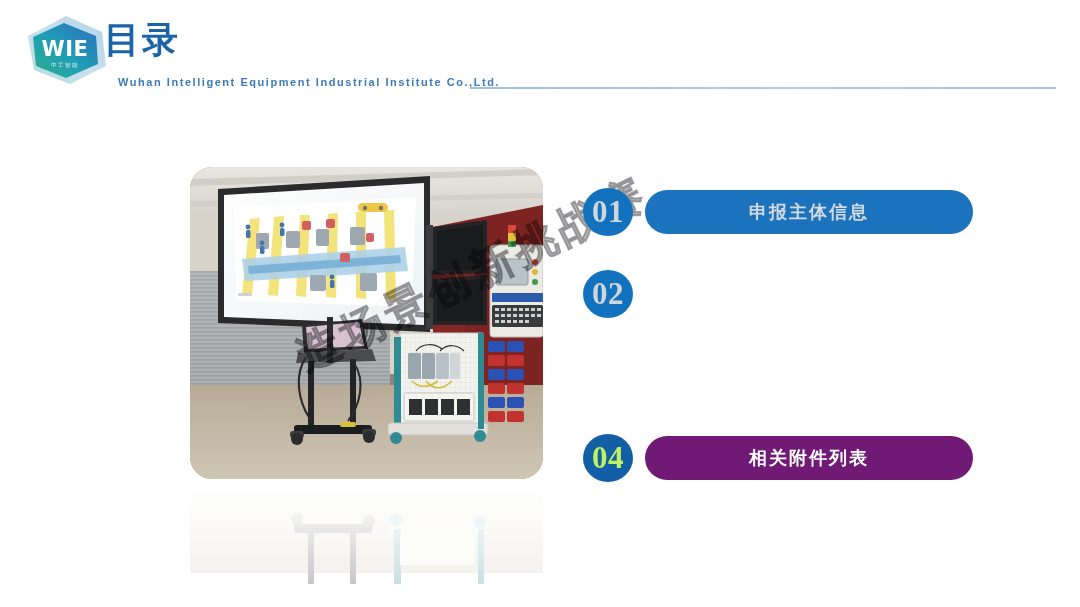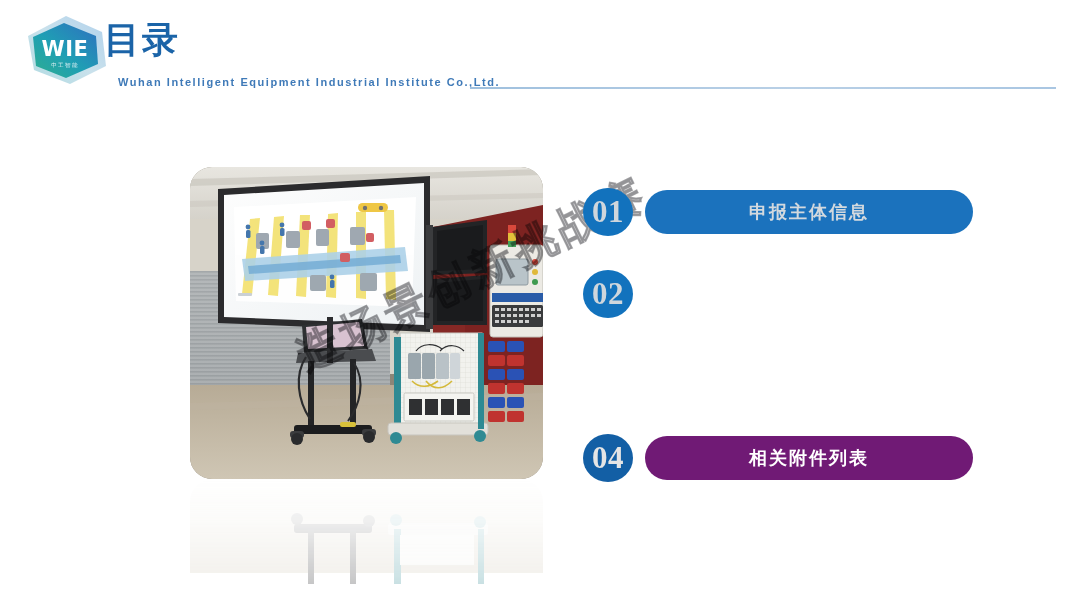--- a/index.html
+++ b/index.html
@@ -139,21 +139,21 @@
     font-size: 31px;
     font-weight: bold;
     letter-spacing: 0.5px;
     display: flex;
     align-items: center;
     justify-content: center;
     font-family: Liberation Serif, serif;
   }
   .toc-item.i3 .toc-num {
     background: #135fa5;
-    color: #e5e5e5;
+    color: #bef264;
   }
 
   .toc-pill {
     margin-left: 12px;
     flex: 1 1 auto;
     height: 44px;
     border-radius: 22px;
     background: #1b72bd;
     color: #d3d9de;
     font-size: 18px;

